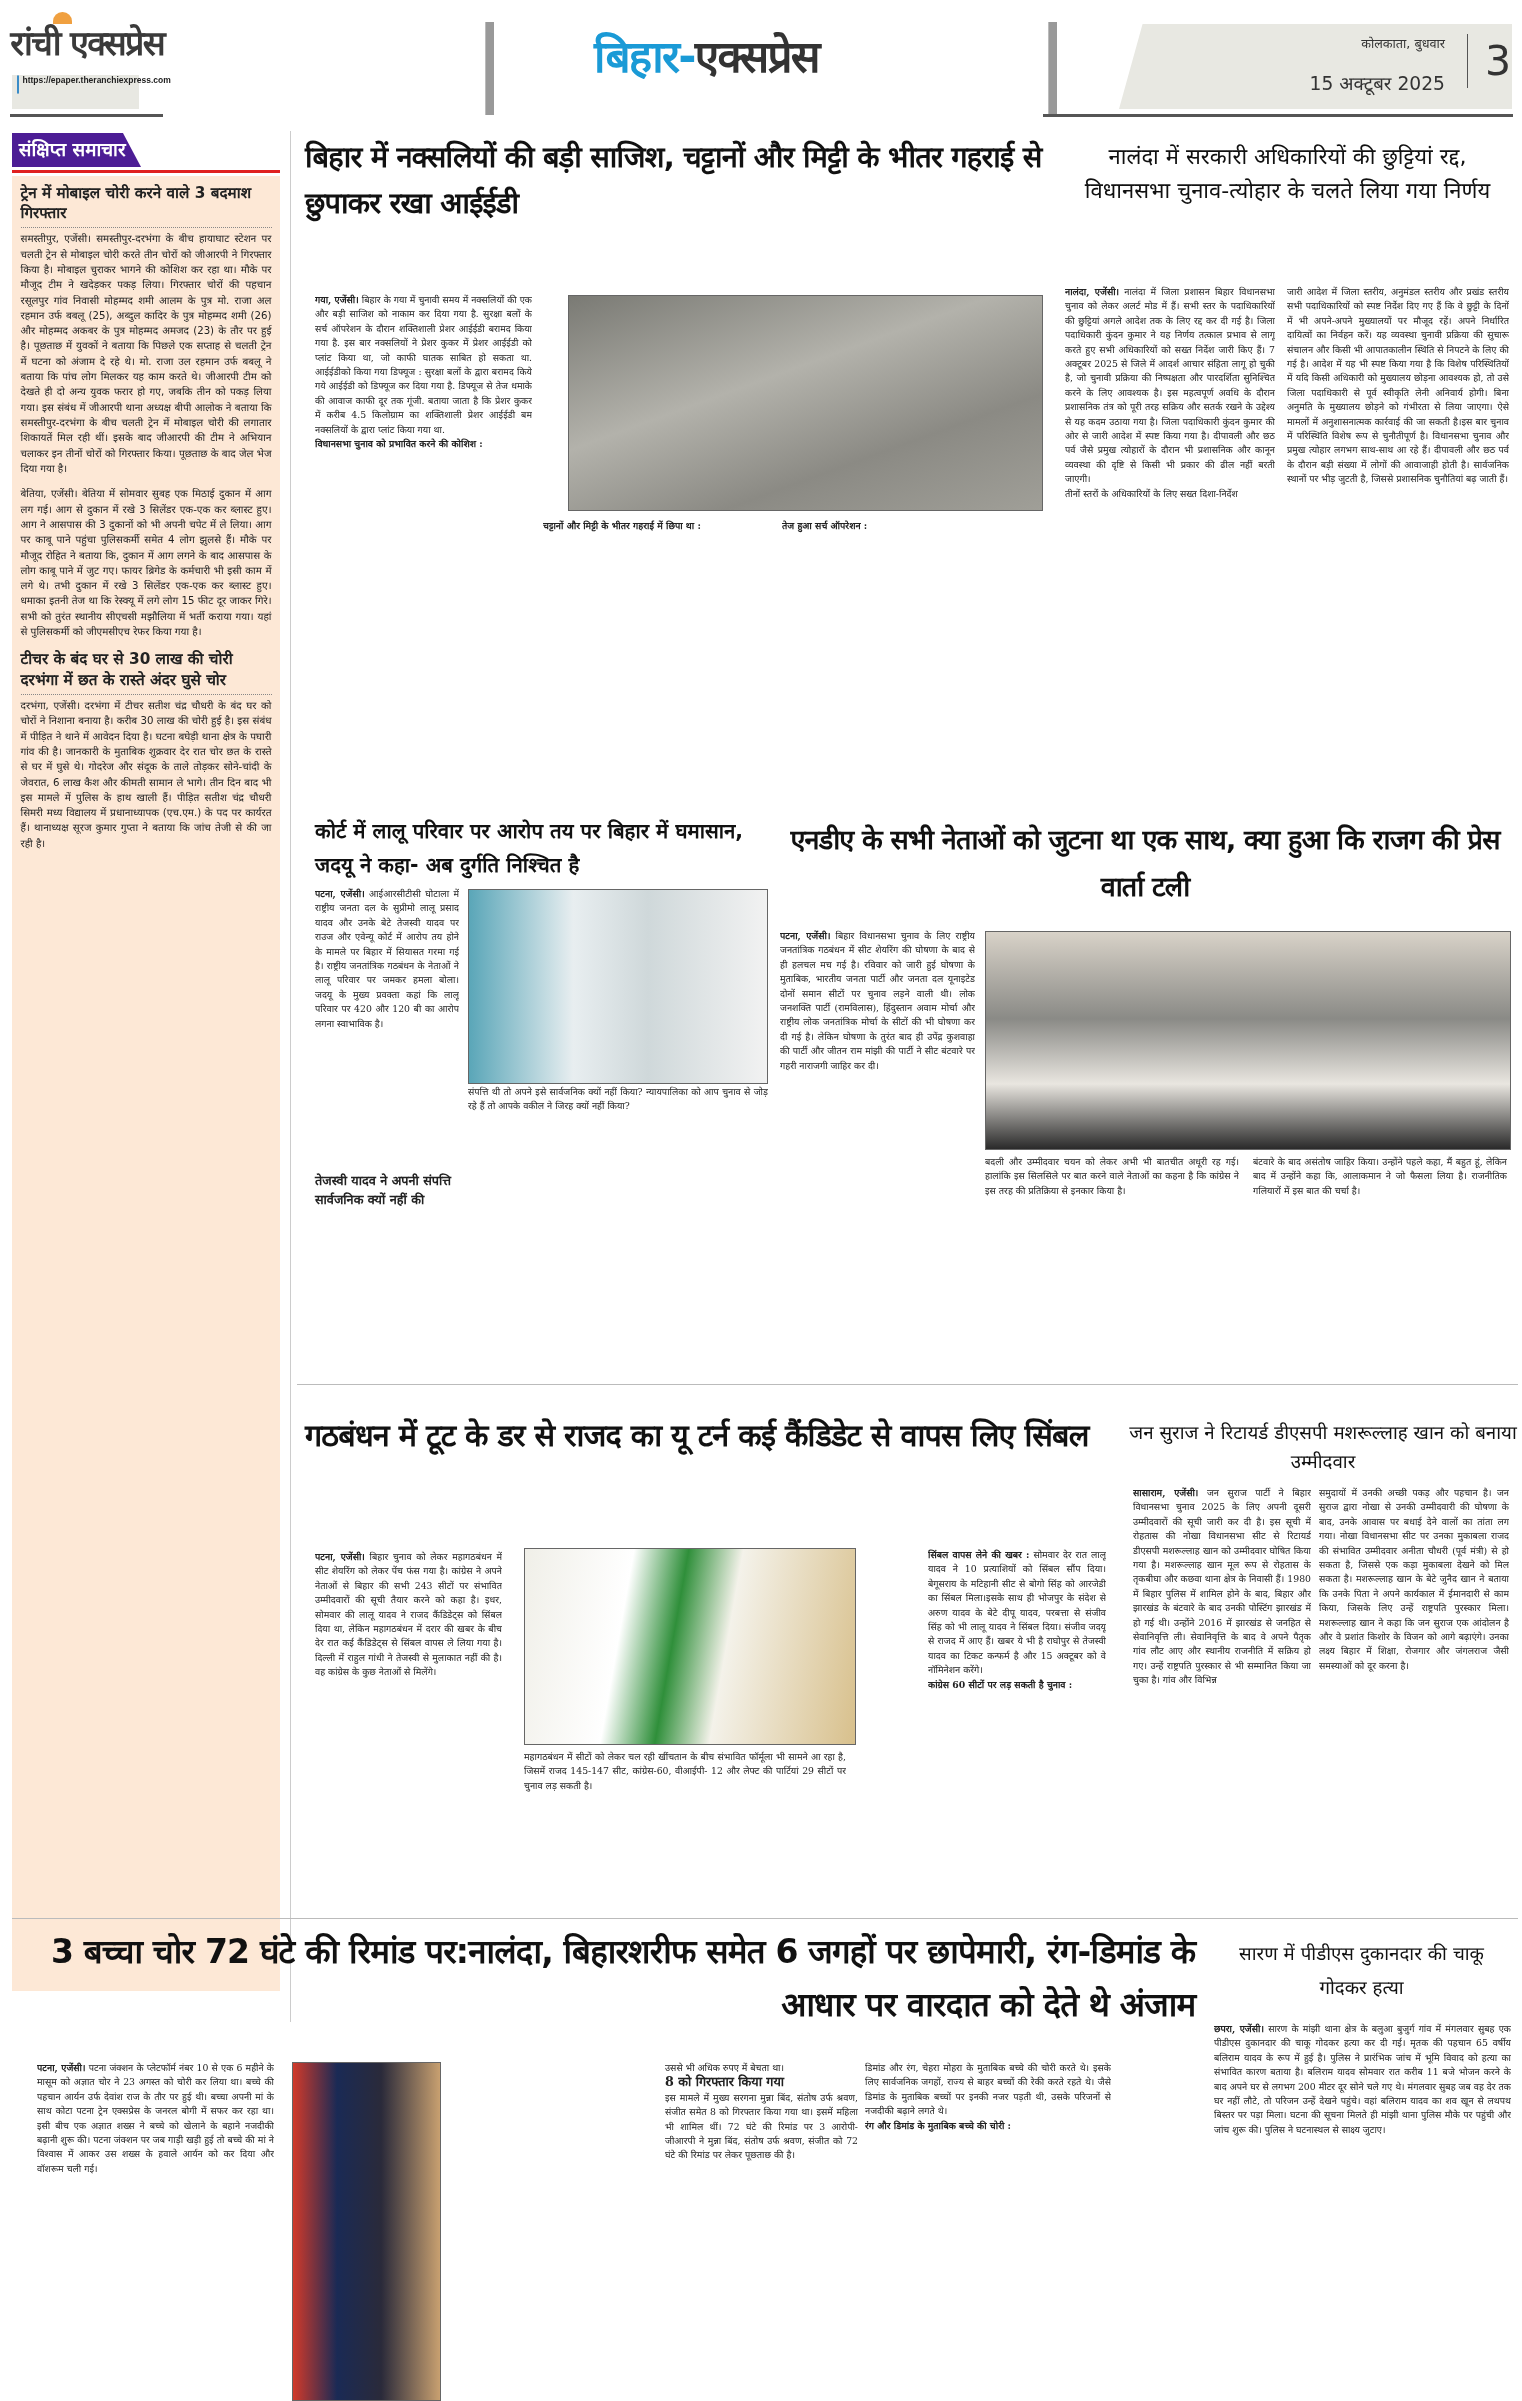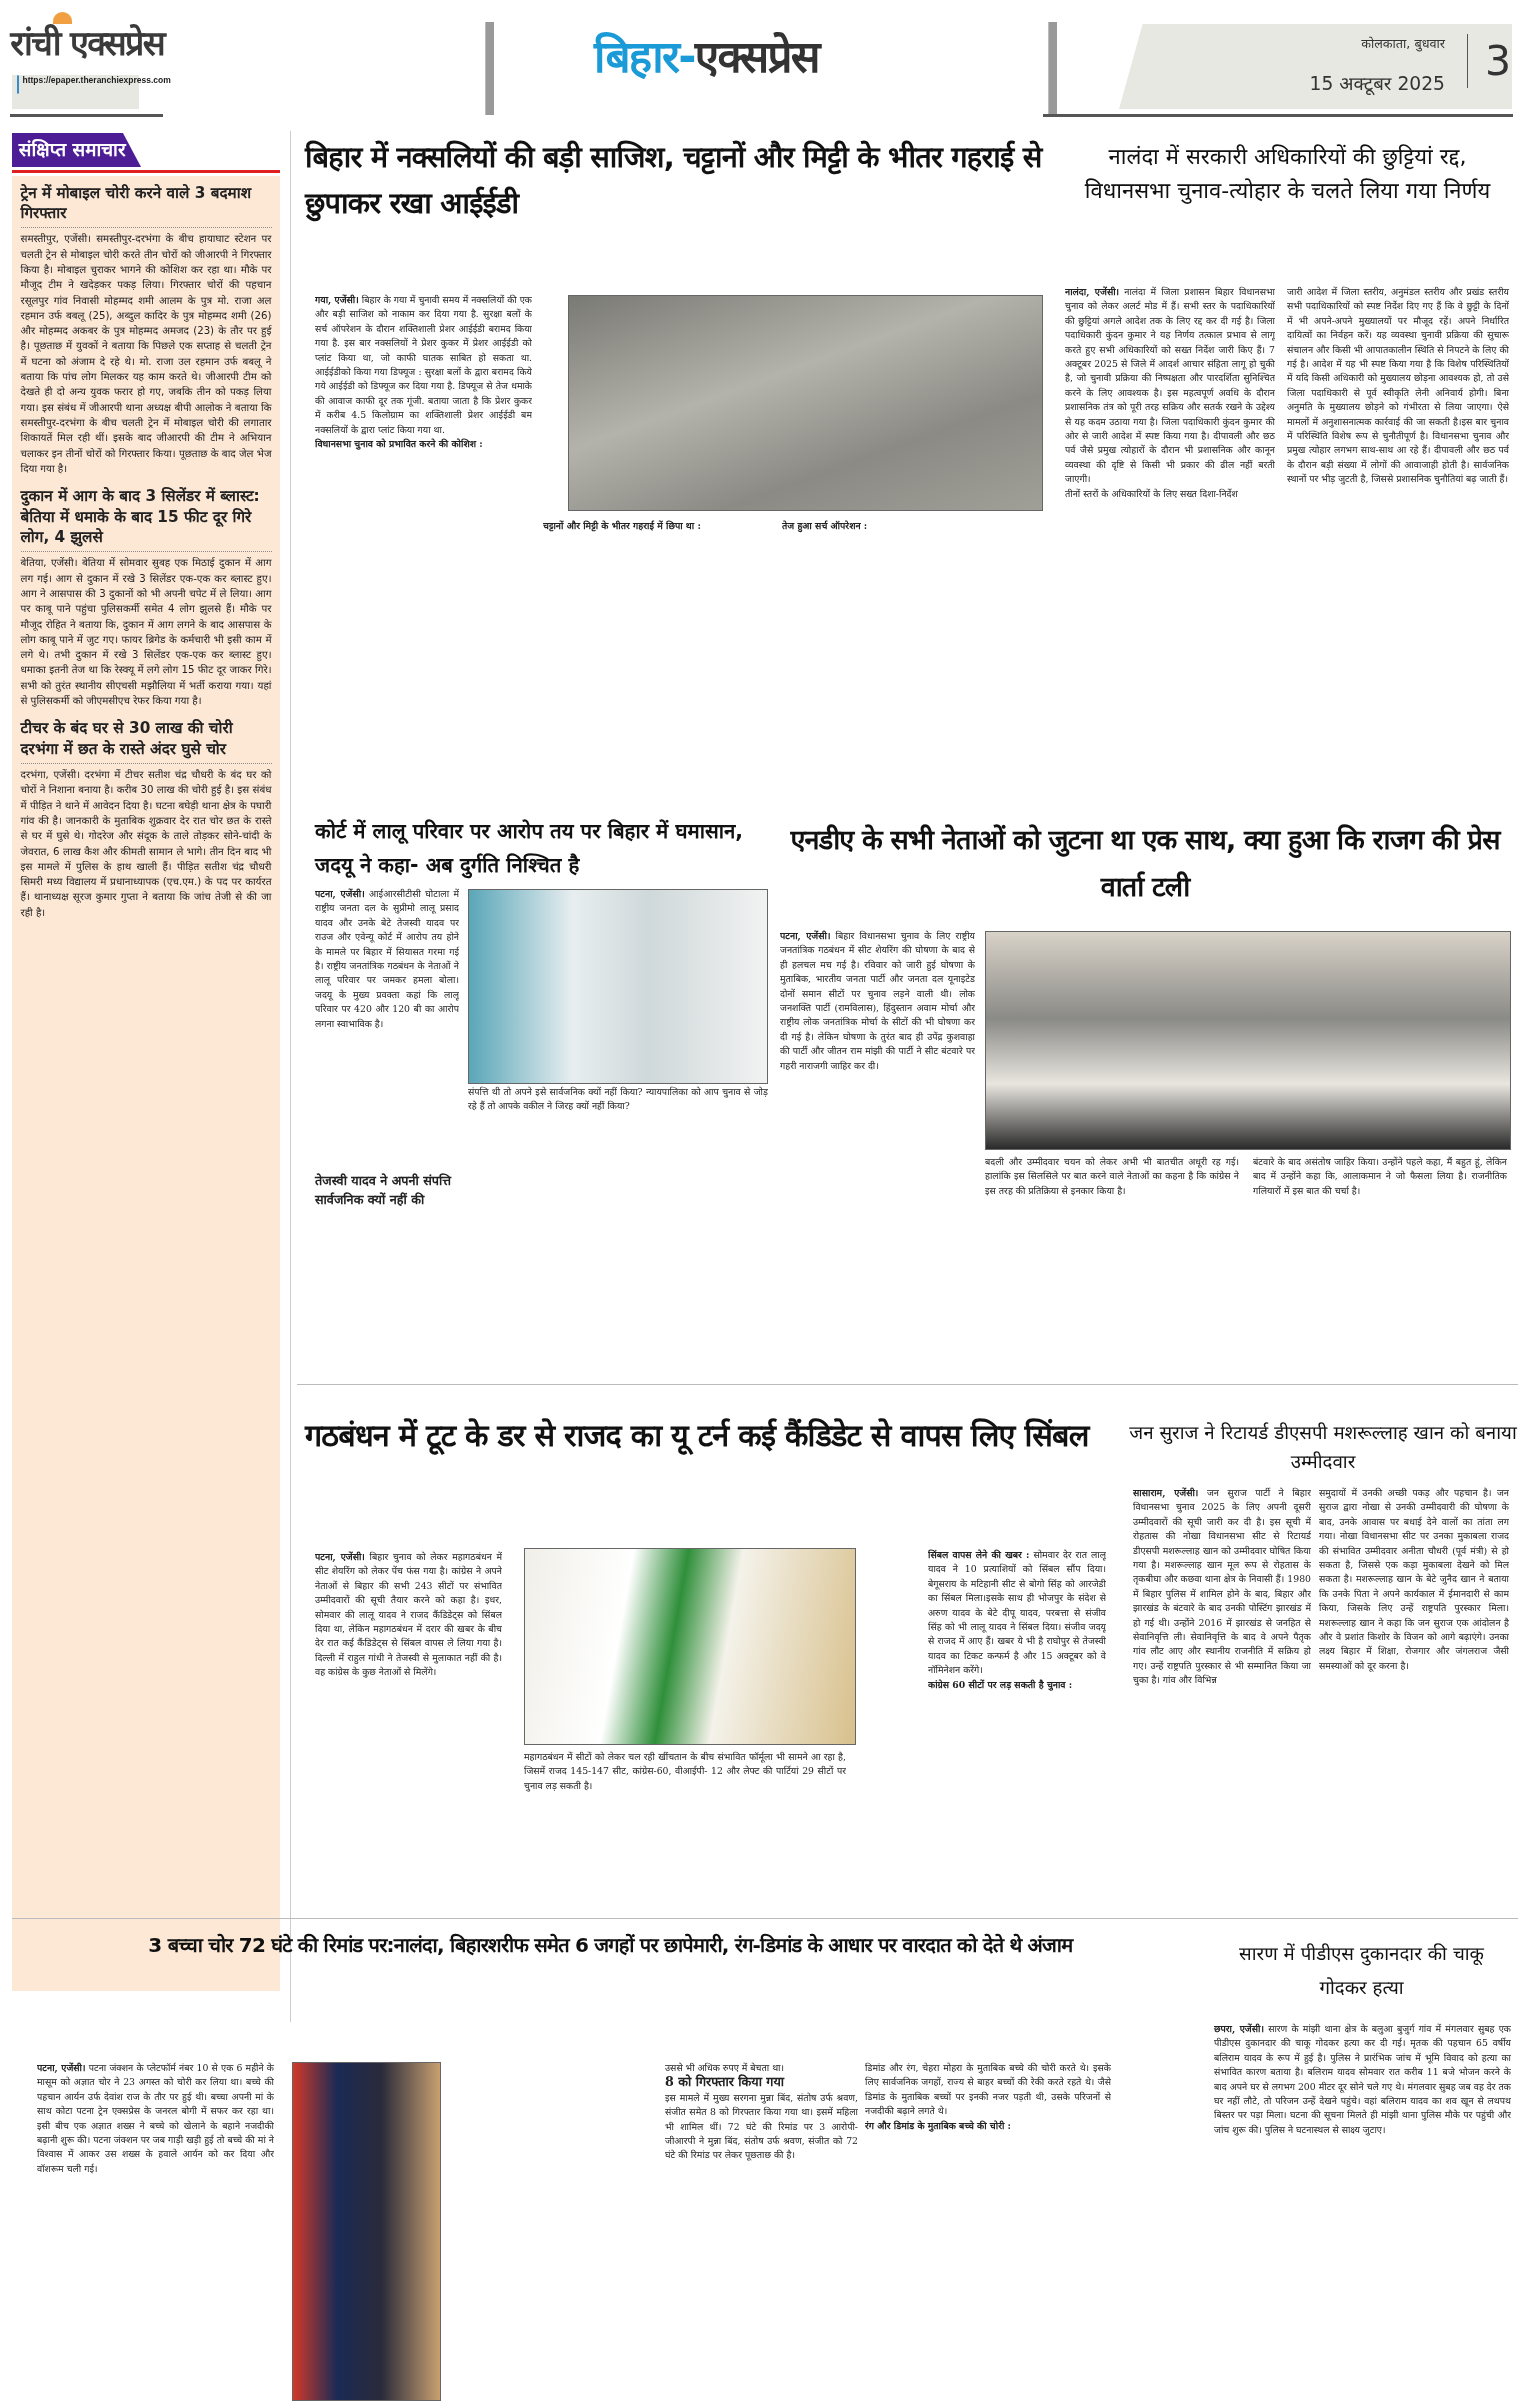--- a/index.html
+++ b/index.html
@@ -52,21 +52,20 @@
 <div class="abs date-box"></div>
 <div class="abs date-city">कोलकाता, बुधवार</div>
 <div class="abs date-date">15 अक्टूबर 2025</div>
 <div class="abs page-no">3</div>
 
 <div class="abs brief-tag">संक्षिप्त समाचार</div>
 <div class="abs brief-rule"></div>
 <div class="abs brief-col">
   <h3>ट्रेन में मोबाइल चोरी करने वाले 3 बदमाश गिरफ्तार</h3>
   <p>समस्तीपुर, एजेंसी। समस्तीपुर-दरभंगा के बीच हायाघाट स्टेशन पर चलती ट्रेन से मोबाइल चोरी करते तीन चोरों को जीआरपी ने गिरफ्तार किया है। मोबाइल चुराकर भागने की कोशिश कर रहा था। मौके पर मौजूद टीम ने खदेड़कर पकड़ लिया। गिरफ्तार चोरों की पहचान रसूलपुर गांव निवासी मोहम्मद शमी आलम के पुत्र मो. राजा अल रहमान उर्फ बबलू (25), अब्दुल कादिर के पुत्र मोहम्मद शमी (26) और मोहम्मद अकबर के पुत्र मोहम्मद अमजद (23) के तौर पर हुई है। पूछताछ में युवकों ने बताया कि पिछले एक सप्ताह से चलती ट्रेन में घटना को अंजाम दे रहे थे। मो. राजा उल रहमान उर्फ बबलू ने बताया कि पांच लोग मिलकर यह काम करते थे। जीआरपी टीम को देखते ही दो अन्य युवक फरार हो गए, जबकि तीन को पकड़ लिया गया। इस संबंध में जीआरपी थाना अध्यक्ष बीपी आलोक ने बताया कि समस्तीपुर-दरभंगा के बीच चलती ट्रेन में मोबाइल चोरी की लगातार शिकायतें मिल रही थीं। इसके बाद जीआरपी की टीम ने अभियान चलाकर इन तीनों चोरों को गिरफ्तार किया। पूछताछ के बाद जेल भेज दिया गया है।</p>
-  <h3>दुकान में आग के बाद 3 सिलेंडर में ब्लास्ट: बेतिया में धमाके के बाद 15 फीट दूर गिरे लोग, 4 झुलसे</h3>
   <p>बेतिया, एजेंसी। बेतिया में सोमवार सुबह एक मिठाई दुकान में आग लग गई। आग से दुकान में रखे 3 सिलेंडर एक-एक कर ब्लास्ट हुए। आग ने आसपास की 3 दुकानों को भी अपनी चपेट में ले लिया। आग पर काबू पाने पहुंचा पुलिसकर्मी समेत 4 लोग झुलसे हैं। मौके पर मौजूद रोहित ने बताया कि, दुकान में आग लगने के बाद आसपास के लोग काबू पाने में जुट गए। फायर ब्रिगेड के कर्मचारी भी इसी काम में लगे थे। तभी दुकान में रखे 3 सिलेंडर एक-एक कर ब्लास्ट हुए। धमाका इतनी तेज था कि रेस्क्यू में लगे लोग 15 फीट दूर जाकर गिरे। सभी को तुरंत स्थानीय सीएचसी मझौलिया में भर्ती कराया गया। यहां से पुलिसकर्मी को जीएमसीएच रेफर किया गया है।</p>
   <h3>टीचर के बंद घर से 30 लाख की चोरी दरभंगा में छत के रास्ते अंदर घुसे चोर</h3>
   <p>दरभंगा, एजेंसी। दरभंगा में टीचर सतीश चंद्र चौधरी के बंद घर को चोरों ने निशाना बनाया है। करीब 30 लाख की चोरी हुई है। इस संबंध में पीड़ित ने थाने में आवेदन दिया है। घटना बघेड़ी थाना क्षेत्र के पघारी गांव की है। जानकारी के मुताबिक शुक्रवार देर रात चोर छत के रास्ते से घर में घुसे थे। गोदरेज और संदूक के ताले तोड़कर सोने-चांदी के जेवरात, 6 लाख कैश और कीमती सामान ले भागे। तीन दिन बाद भी इस मामले में पुलिस के हाथ खाली हैं। पीड़ित सतीश चंद्र चौधरी सिमरी मध्य विद्यालय में प्रधानाध्यापक (एच.एम.) के पद पर कार्यरत हैं। थानाध्यक्ष सूरज कुमार गुप्ता ने बताया कि जांच तेजी से की जा रही है।</p>
 </div>
 
 <div class="abs h1" style="left:305px;top:134px;width:738px;font-size:29px;line-height:46px">बिहार में नक्सलियों की बड़ी साजिश, चट्टानों और मिट्टी के भीतर गहराई से छुपाकर रखा आईईडी</div>
 <div class="abs body" style="left:315px;top:293px;width:217px;height:509px"><b>गया, एजेंसी।</b> <span>बिहार के गया में चुनावी समय में नक्सलियों की एक और बड़ी साजिश को नाकाम कर दिया गया है. सुरक्षा बलों के सर्च ऑपरेशन के दौरान शक्तिशाली प्रेशर आईईडी बरामद किया गया है. इस बार नक्सलियों ने प्रेशर कुकर में प्रेशर आईईडी को प्लांट किया था, जो काफी घातक साबित हो सकता था. आईईडीको किया गया डिफ्यूज : सुरक्षा बलों के द्वारा बरामद किये गये आईईडी को डिफ्यूज कर दिया गया है. डिफ्यूज से तेज धमाके की आवाज काफी दूर तक गूंजी. बताया जाता है कि प्रेशर कुकर में करीब 4.5 किलोग्राम का शक्तिशाली प्रेशर आईईडी बम नक्सलियों के द्वारा प्लांट किया गया था.</span><br><b>विधानसभा चुनाव को प्रभावित करने की कोशिश :</b></div>
 <div class="abs photo ph-rock" style="left:568px;top:295px;width:475px;height:216px"></div>
 <div class="abs body" style="left:543px;top:519px;width:229px;height:280px"><b>चट्टानों और मिट्टी के भीतर गहराई में छिपा था :</b></div>
 <div class="abs body" style="left:782px;top:519px;width:246px;height:280px"><b>तेज हुआ सर्च ऑपरेशन :</b></div>
@@ -96,21 +95,21 @@
 <div class="abs photo ph-cong" style="left:524px;top:1548px;width:332px;height:197px"></div>
 <div class="abs body" style="left:524px;top:1750px;width:322px;height:136px">महागठबंधन में सीटों को लेकर चल रही खींचतान के बीच संभावित फॉर्मूला भी सामने आ रहा है, जिसमें राजद 145-147 सीट, कांग्रेस-60, वीआईपी- 12 और लेफ्ट की पार्टियां 29 सीटों पर चुनाव लड़ सकती है।</div>
 <div class="abs body" style="left:928px;top:1548px;width:178px;height:339px"><b>सिंबल वापस लेने की खबर :</b> <span>सोमवार देर रात लालू यादव ने 10 प्रत्याशियों को सिंबल सौंप दिया। बेगूसराय के मटिहानी सीट से बोगो सिंह को आरजेडी का सिंबल मिला।इसके साथ ही भोजपुर के संदेश से अरुण यादव के बेटे दीपू यादव, परबत्ता से संजीव सिंह को भी लालू यादव ने सिंबल दिया। संजीव जदयू से राजद में आए हैं। खबर ये भी है राघोपुर से तेजस्वी यादव का टिकट कन्फर्म है और 15 अक्टूबर को वे नॉमिनेशन करेंगे।</span><br><b>कांग्रेस 60 सीटों पर लड़ सकती है चुनाव :</b></div>
 
 <div class="abs h3" style="left:1128px;top:1418px;width:390px;font-size:18.7px;line-height:29px">जन सुराज ने रिटायर्ड डीएसपी मशरूल्लाह खान को बनाया उम्मीदवार</div>
 <div class="abs body" style="left:1133px;top:1486px;width:178px;height:407px"><b>सासाराम, एजेंसी।</b> <span>जन सुराज पार्टी ने बिहार विधानसभा चुनाव 2025 के लिए अपनी दूसरी उम्मीदवारों की सूची जारी कर दी है। इस सूची में रोहतास की नोखा विधानसभा सीट से रिटायर्ड डीएसपी मशरूल्लाह खान को उम्मीदवार घोषित किया गया है। मशरूल्लाह खान मूल रूप से रोहतास के तृकबीघा और कछवा थाना क्षेत्र के निवासी हैं। 1980 में बिहार पुलिस में शामिल होने के बाद, बिहार और झारखंड के बंटवारे के बाद उनकी पोस्टिंग झारखंड में हो गई थी। उन्होंने 2016 में झारखंड से जनहित से सेवानिवृत्ति ली। सेवानिवृत्ति के बाद वे अपने पैतृक गांव लौट आए और स्थानीय राजनीति में सक्रिय हो गए। उन्हें राष्ट्रपति पुरस्कार से भी सम्मानित किया जा चुका है। गांव और विभिन्न</span></div>
 <div class="abs body" style="left:1319px;top:1486px;width:190px;height:407px">समुदायों में उनकी अच्छी पकड़ और पहचान है। जन सुराज द्वारा नोखा से उनकी उम्मीदवारी की घोषणा के बाद, उनके आवास पर बधाई देने वालों का तांता लग गया। नोखा विधानसभा सीट पर उनका मुकाबला राजद की संभावित उम्मीदवार अनीता चौधरी (पूर्व मंत्री) से हो सकता है, जिससे एक कड़ा मुकाबला देखने को मिल सकता है। मशरूल्लाह खान के बेटे जुनैद खान ने बताया कि उनके पिता ने अपने कार्यकाल में ईमानदारी से काम किया, जिसके लिए उन्हें राष्ट्रपति पुरस्कार मिला। मशरूल्लाह खान ने कहा कि जन सुराज एक आंदोलन है और वे प्रशांत किशोर के विजन को आगे बढ़ाएंगे। उनका लक्ष्य बिहार में शिक्षा, रोजगार और जंगलराज जैसी समस्याओं को दूर करना है।</div>
 
 <div class="abs" style="left:12px;top:1918px;width:1506px;height:0.8px;background:#bbb"></div>
 
-<div class="abs h1" style="left:25.4px;top:1925px;width:1170px;font-size:20px;line-height:41px;text-align:center">3 बच्चा चोर 72 घंटे की रिमांड पर:नालंदा, बिहारशरीफ समेत 6 जगहों पर छापेमारी, रंग-डिमांड के आधार पर वारदात को देते थे अंजाम</div>
+<div class="abs h1" style="left:25.4px;top:1925px;width:1170px;font-size:33px;line-height:53px;text-align:right">3 बच्चा चोर 72 घंटे की रिमांड पर:नालंदा, बिहारशरीफ समेत 6 जगहों पर छापेमारी, रंग-डिमांड के आधार पर वारदात को देते थे अंजाम</div>
 <div class="abs body" style="left:37px;top:2061px;width:237px;height:339px"><b>पटना, एजेंसी।</b> <span>पटना जंक्शन के प्लेटफॉर्म नंबर 10 से एक 6 महीने के मासूम को अज्ञात चोर ने 23 अगस्त को चोरी कर लिया था। बच्चे की पहचान आर्यन उर्फ देवांश राज के तौर पर हुई थी। बच्चा अपनी मां के साथ कोटा पटना ट्रेन एक्सप्रेस के जनरल बोगी में सफर कर रहा था। इसी बीच एक अज्ञात शख्स ने बच्चे को खेलाने के बहाने नजदीकी बढ़ानी शुरू की। पटना जंक्शन पर जब गाड़ी खड़ी हुई तो बच्चे की मां ने विश्वास में आकर उस शख्स के हवाले आर्यन को कर दिया और वॉशरूम चली गई।</span></div>
 <div class="abs photo ph-police" style="left:292px;top:2062px;width:149px;height:339px"></div>
 <div class="abs body" style="left:665px;top:2061px;width:193px;height:339px"><span>उससे भी अधिक रुपए में बेचता था।</span><br><b style="font-size:12.7px">8 को गिरफ्तार किया गया</b><br><span>इस मामले में मुख्य सरगना मुन्ना बिंद, संतोष उर्फ श्रवण, संजीत समेत 8 को गिरफ्तार किया गया था। इसमें महिला भी शामिल थीं। 72 घंटे की रिमांड पर 3 आरोपी- जीआरपी ने मुन्ना बिंद, संतोष उर्फ श्रवण, संजीत को 72 घंटे की रिमांड पर लेकर पूछताछ की है।</span></div>
 <div class="abs body" style="left:865px;top:2061px;width:246px;height:339px"><span>डिमांड और रंग, चेहरा मोहरा के मुताबिक बच्चे की चोरी करते थे। इसके लिए सार्वजनिक जगहों, राज्य से बाहर बच्चों की रेकी करते रहते थे। जैसे डिमांड के मुताबिक बच्चों पर इनकी नजर पड़ती थी, उसके परिजनों से नजदीकी बढ़ाने लगते थे।</span><br><b>रंग और डिमांड के मुताबिक बच्चे की चोरी :</b></div>
 
 <div class="abs h3" style="left:1213px;top:1937px;width:297px;font-size:18.7px;line-height:34px">सारण में पीडीएस दुकानदार की चाकू गोदकर हत्या</div>
 <div class="abs body" style="left:1214px;top:2022px;width:297px;height:373px"><b>छपरा, एजेंसी।</b> <span>सारण के मांझी थाना क्षेत्र के बलुआ बुजुर्ग गांव में मंगलवार सुबह एक पीडीएस दुकानदार की चाकू गोदकर हत्या कर दी गई। मृतक की पहचान 65 वर्षीय बलिराम यादव के रूप में हुई है। पुलिस ने प्रारंभिक जांच में भूमि विवाद को हत्या का संभावित कारण बताया है। बलिराम यादव सोमवार रात करीब 11 बजे भोजन करने के बाद अपने घर से लगभग 200 मीटर दूर सोने चले गए थे। मंगलवार सुबह जब वह देर तक घर नहीं लौटे, तो परिजन उन्हें देखने पहुंचे। वहां बलिराम यादव का शव खून से लथपथ बिस्तर पर पड़ा मिला। घटना की सूचना मिलते ही मांझी थाना पुलिस मौके पर पहुंची और जांच शुरू की। पुलिस ने घटनास्थल से साक्ष्य जुटाए।</span></div>
 
 
 </body></html>

